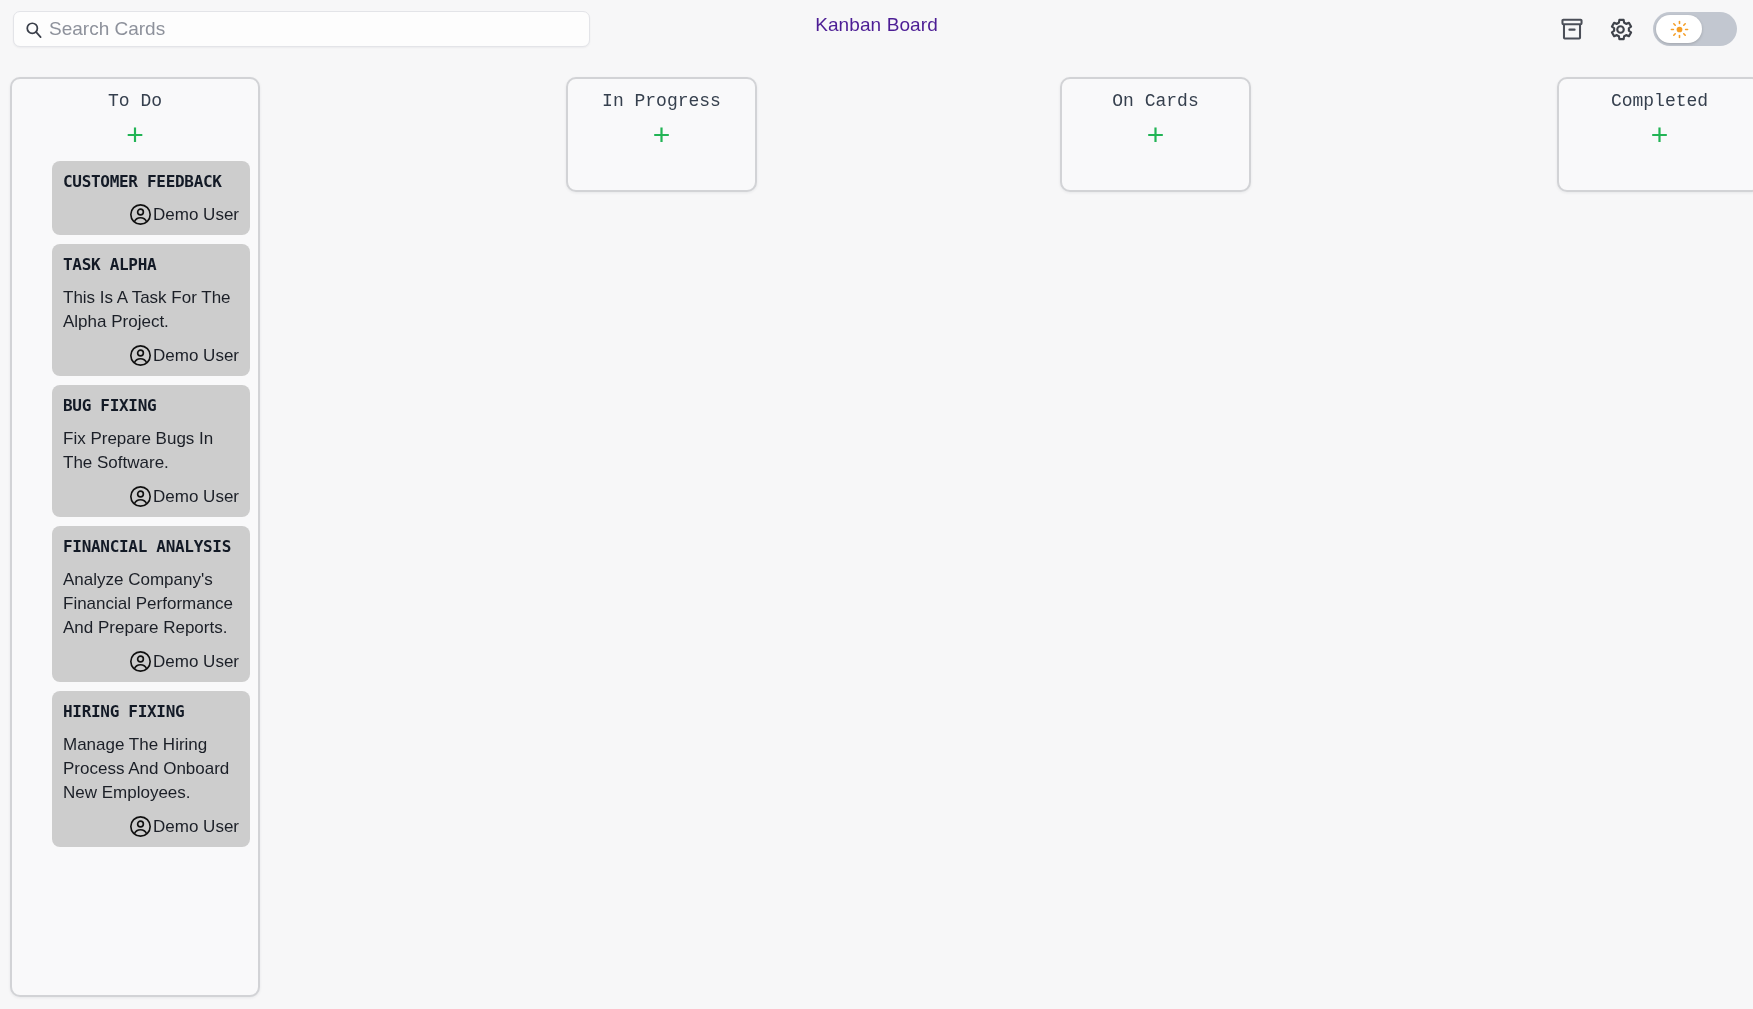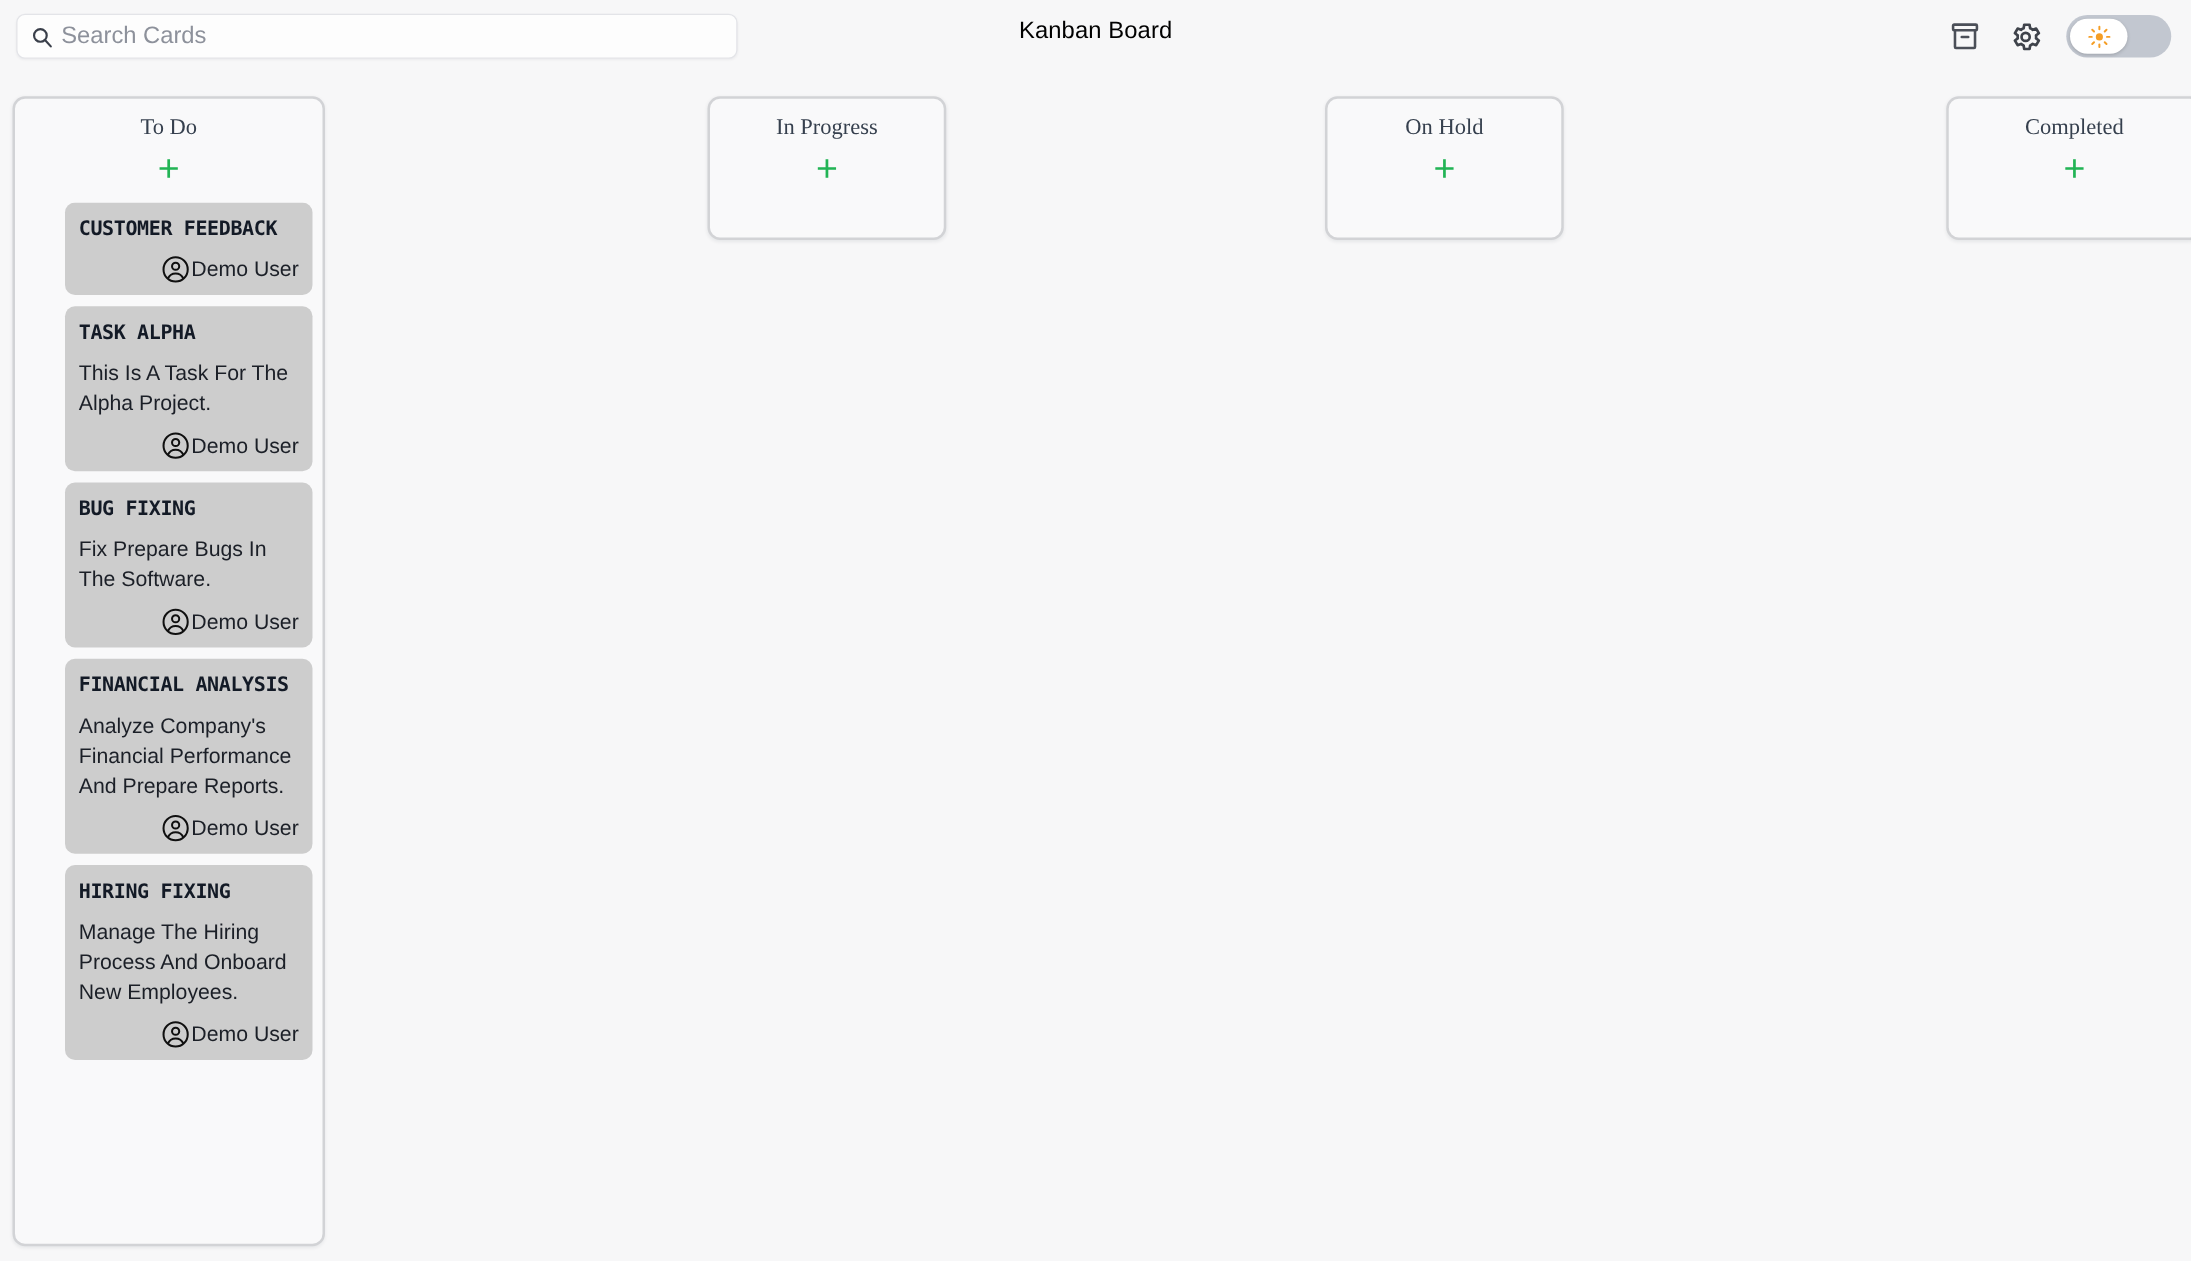--- a/index.html
+++ b/index.html
@@ -58,21 +58,21 @@
     line-height: 1;
   }
   .search-input::placeholder { color: #8d919b; }
 
   .board-title {
     position: absolute;
     left: 0; right: 0;
     top: 14px;
     text-align: center;
     font-size: 19px;
-    color: #000000;
+    color: #4c1d95;
     font-family: "Liberation Sans", sans-serif;
     letter-spacing: 0.1px;
   }
 
   .header-actions {
     position: absolute;
     right: 16px;
     top: 8px;
     height: 42px;
     display: flex;
@@ -138,21 +138,21 @@
   .col-todo      { left: 10px;   width: 250px;  height: 920px; }
   .col-inprog    { left: 566px;  width: 191px;  height: 115px; gap: 47px; }
   .col-onhold    { left: 1060px; width: 191px;  height: 115px; }
   .col-completed { left: 1557px; width: 205px;  height: 115px; }
 
   .col-header {
     text-align: center;
     padding-top: 12px;
   }
   .col-title {
-    font-family: Liberation Serif, serif;
+    font-family: Liberation Mono, monospace;
     font-size: 18px;
     color: #36404e;
     letter-spacing: 0px;
   }
   .col-add {
     display: block;
     margin: 10px auto 0 auto;
     width: 28px;
     height: 28px;
     background: none;
@@ -358,21 +358,21 @@
   <div class="column col-inprog">
     <div class="col-header">
       <div class="col-title">In Progress</div>
       <button class="col-add">+</button>
     </div>
     <div class="card-list"></div>
   </div>
 
   <div class="column col-onhold">
     <div class="col-header">
-      <div class="col-title">On Hold</div>
+      <div class="col-title">On Cards</div>
       <button class="col-add">+</button>
     </div>
     <div class="card-list"></div>
   </div>
 
   <div class="column col-completed">
     <div class="col-header">
       <div class="col-title">Completed</div>
       <button class="col-add">+</button>
     </div>

